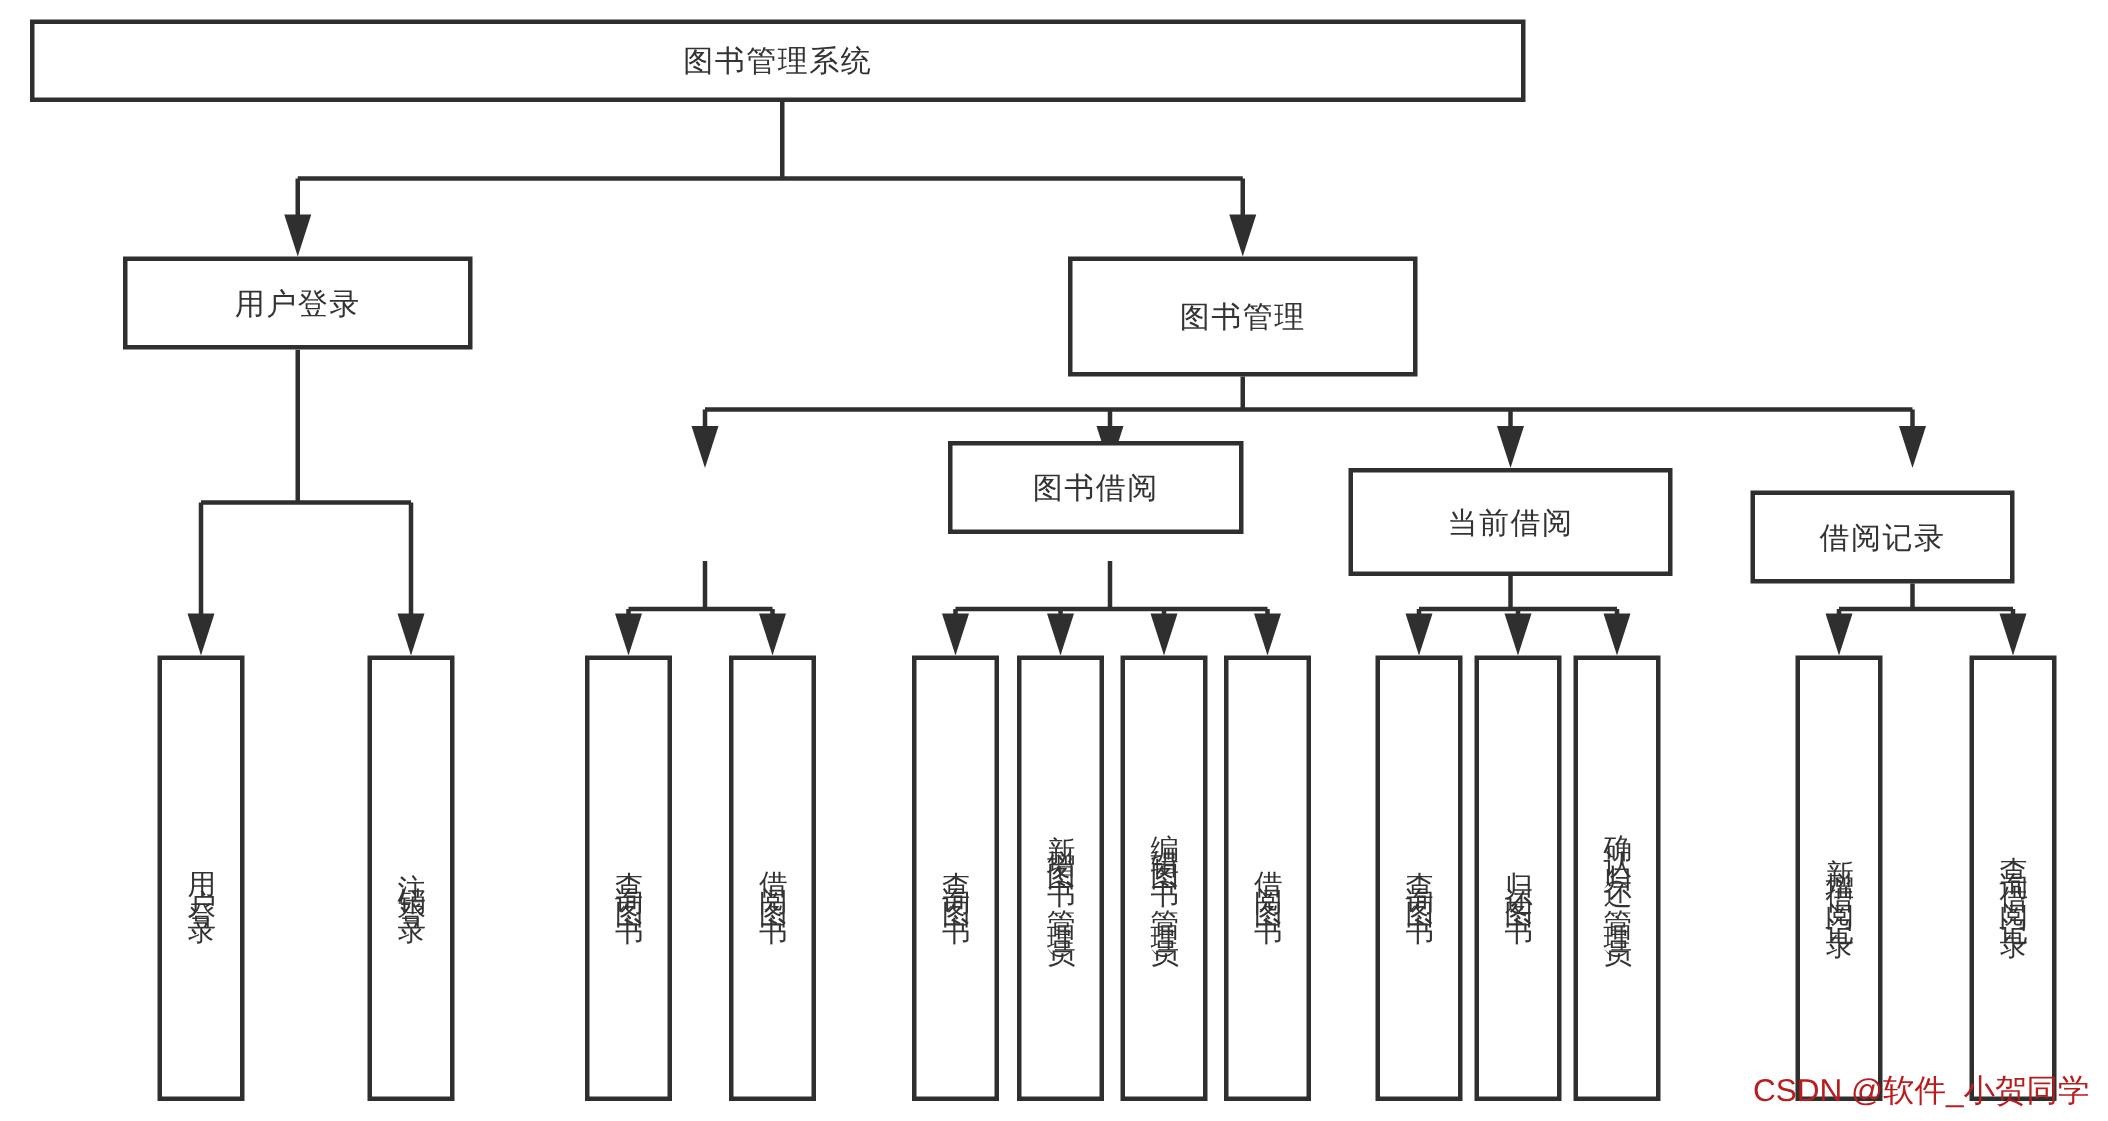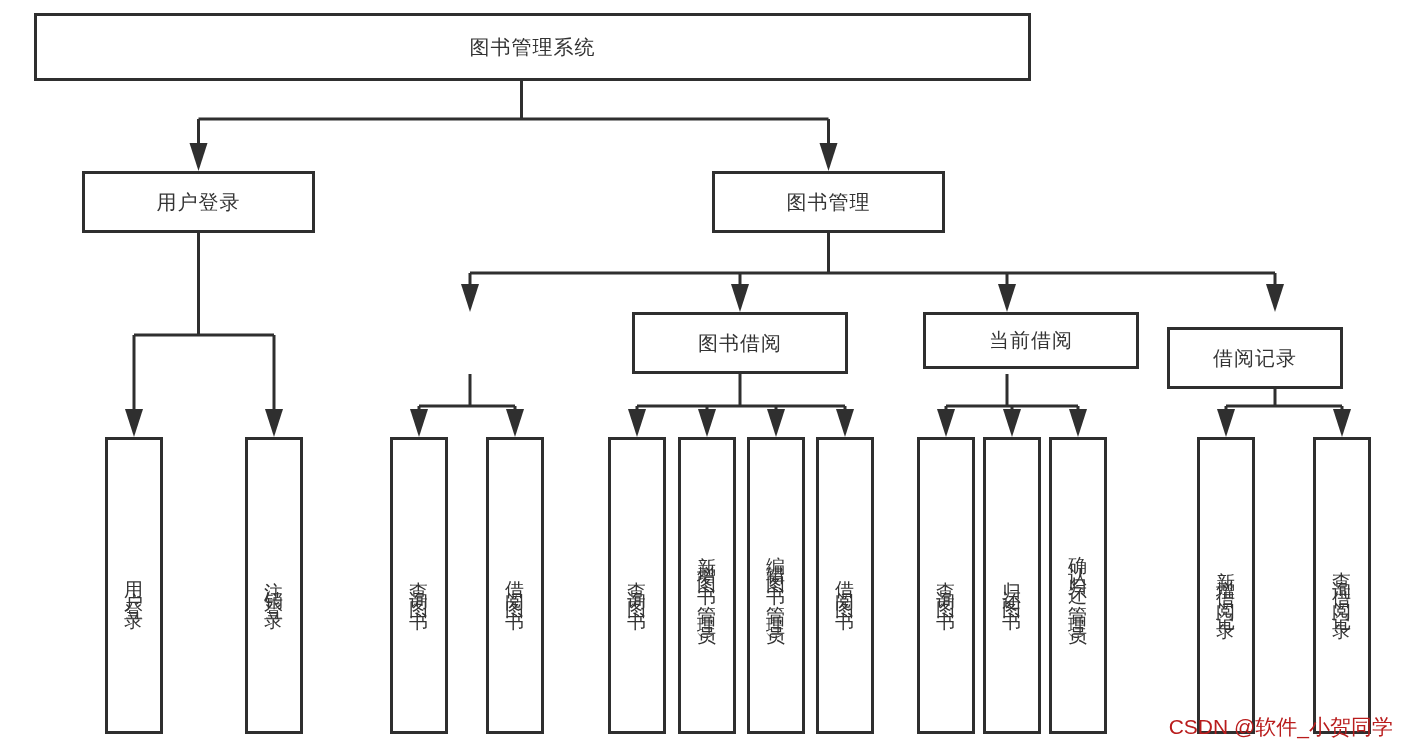--- a/index.html
+++ b/index.html
@@ -113,35 +113,35 @@
       <polygon points="767,409 785,409 776,437"></polygon>
       <polygon points="836,409 854,409 845,437"></polygon>
       <polygon points="937,409 955,409 946,437"></polygon>
       <polygon points="1003,409 1021,409 1012,437"></polygon>
       <polygon points="1069,409 1087,409 1078,437"></polygon>
       <polygon points="1217,409 1235,409 1226,437"></polygon>
       <polygon points="1333,409 1351,409 1342,437"></polygon>
     </g>
   </svg>
 
-  <div class="box h" style="left:34px; top:13px; width:997px; height:68px;">
+  <div class="box h" style="left:20px; top:13px; width:997px; height:55px;">
     <span class="lbl">图书管理系统</span>
   </div>
 
   <div class="box h" style="left:82px; top:171px; width:233px; height:62px;">
     <span class="lbl">用户登录</span>
   </div>
-  <div class="box h" style="left:712px; top:171px; width:233px; height:62px;">
+  <div class="box h" style="left:712px; top:171px; width:233px; height:80px;">
     <span class="lbl">图书管理</span>
   </div>
 
-  <div class="box h" style="left:632px; top:312px; width:216px; height:62px;">
+  <div class="box h" style="left:632px; top:294px; width:197px; height:62px;">
     <span class="lbl">图书借阅</span>
   </div>
-  <div class="box h" style="left:899px; top:312px; width:216px; height:57px;margin-left:24px;">
+  <div class="box h" style="left:899px; top:312px; width:216px; height:72px;">
     <span class="lbl">当前借阅</span>
   </div>
   <div class="box h" style="left:1167px; top:327px; width:176px; height:62px;">
     <span class="lbl">借阅记录</span>
   </div>
 
   <div class="box v" style="left:105px; top:437px; width:58px; height:297px;">
     <span class="lbl">用户登录</span>
   </div>
   <div class="box v" style="left:245px; top:437px; width:58px; height:297px;">

